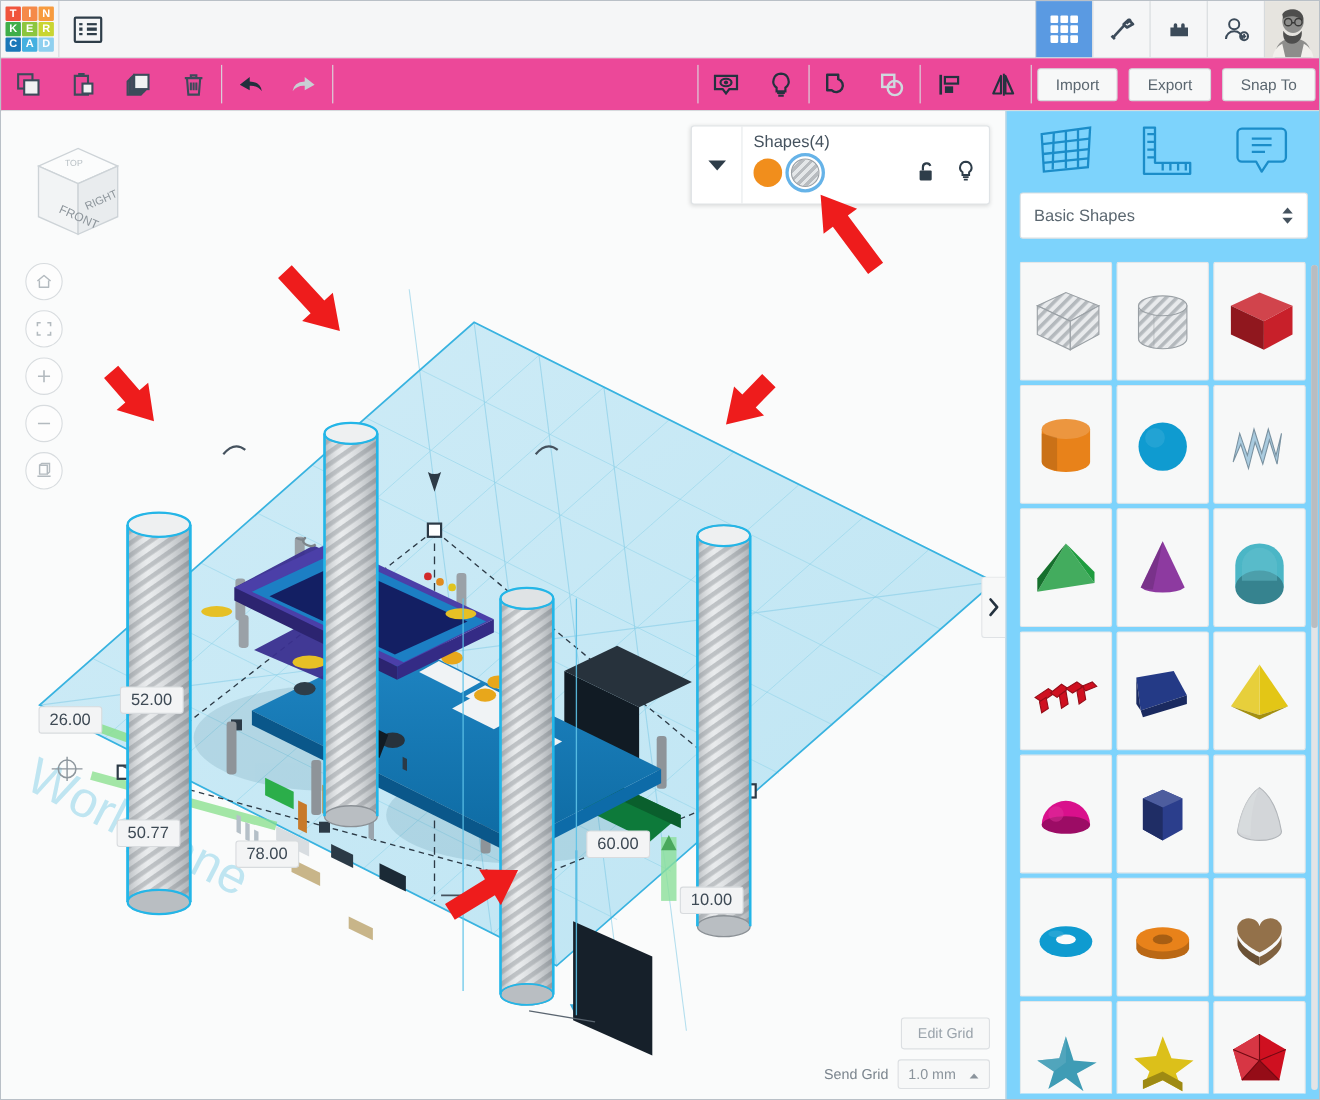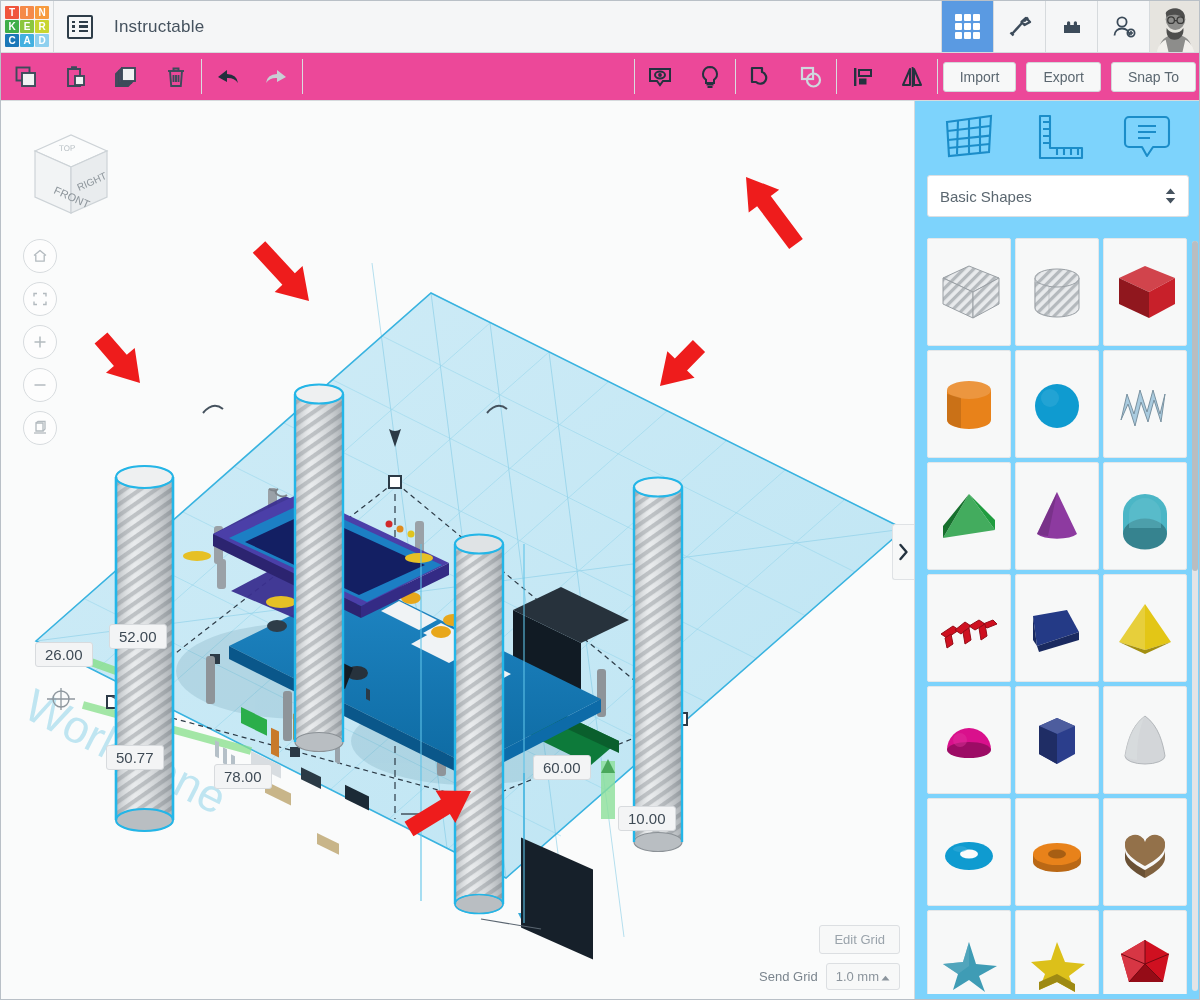--- a/index.html
+++ b/index.html
@@ -60,21 +60,21 @@
   .sp-right { position:absolute; right:12px; top:30px; display:flex; gap:18px; align-items:center; }
 
   
   .collapse-handle { position:absolute; right:0; top:423px; width:22px; height:56px; background:#f7f8f8; border:1px solid #dfe2e5; border-right:none; border-radius:3px 0 0 3px; display:flex; align-items:center; justify-content:center; cursor:pointer; z-index:6; }
 
   
   .grid-ctrls { position:absolute; right:14px; bottom:10px; text-align:right;margin-top:28px; }
   .editgrid { display:inline-block; border:1px solid #dcdfe2; background:#f7f8f8; color:#9aa3ab; font-size:13px; padding:6px 14px; border-radius:3px; cursor:pointer; }
   .snaprow { margin-top:9px; display:flex; align-items:center; justify-content:flex-end; gap:8px; }
   .snaplbl { font-size:13px; color:#7b858e; }
-  .snapsel { border:1px solid #dcdfe2; background:#f7f8f8; color:#8b949c; font-size:13px; padding:5px 9px; border-radius:3px; display:flex; align-items:center; gap:2px; cursor:pointer; }
+  .snapsel { border:1px solid #dcdfe2; background:#f7f8f8; color:#8b949c; font-size:13px; padding:5px 9px; border-radius:3px; display:flex; align-items:center; gap:12px; cursor:pointer; }
 
   
   .dim { position:absolute; background:#f3f4f5; border:1px solid #d8dbde; border-radius:3px; font-size:15px; color:#3e4a55; padding:3px 9px; white-space:nowrap; cursor:pointer; }
 
   
   .rpanel { position:absolute; left:913px; top:100px; width:287px; height:899px; background:#7dd3fc; border-left:1px solid #d6dadd; }
   .rp-tabs { display:flex; height:72px; align-items:center; justify-content:space-around; padding:0 10px; }
   .rp-tab { width:66px; height:56px; display:flex; align-items:center; justify-content:center; cursor:pointer; }
   .rp-select { margin:2px 12px 0 12px; height:42px; background:#fff; border:1px solid #dcdfe2; border-radius:3px; display:flex; align-items:center; padding:0 12px; font-size:15px; color:#5b6770; cursor:pointer; }
   .rp-select .stepper { margin-left:auto; display:flex; flex-direction:column; gap:2px; }
@@ -106,21 +106,20 @@
         </div>
     </div>
     <div class="tb-sep"></div>
     <div class="tb-doc-icon">
       <div class="doc-ico">
           <i></i>
           <i></i>
           <i></i>
         </div>
     </div>
-    <div class="proj-title">Instructable</div>
 
     <div class="tb-right">
       <div class="tb-icon-btn active">
         <div class="grid9">
             <b></b>
             <b></b>
             <b></b>
             <b></b>
             <b></b>
             <b></b>
@@ -576,20 +575,48 @@
       </div>
     </div>
 
     <div class="dim" style="left:34px;top:541px;">26.00</div>
     <div class="dim" style="left:108px;top:523px;">52.00</div>
     <div class="dim" style="left:105px;top:644px;">50.77</div>
     <div class="dim" style="left:213px;top:663px;">78.00</div>
     <div class="dim" style="left:532px;top:654px;">60.00</div>
     <div class="dim" style="left:617px;top:705px;">10.00</div>
 
+    <div class="shapes-panel">
+      <div class="sp-caret">
+        <svg width="20" height="14" viewBox="0 0 20 14">
+            <path d="M2 3 L18 3 L10 12 Z" fill="#2e3d49"></path>
+          </svg>
+      </div>
+      <div class="sp-body">
+        <div class="sp-title">Shapes(4)</div>
+        <div class="sp-swatches">
+          <div class="sw orange"></div>
+          <div class="sw hole"></div>
+        </div>
+        <div class="sp-right">
+          <span>
+            <svg width="17" height="20" viewBox="0 0 17 20">
+                <path d="M5 9V6a3.5 3.5 0 0 1 6.8-1.2" fill="none" stroke="#2e3d49" stroke-width="2"></path>
+                <rect x="2" y="9" width="11" height="9" rx="1" fill="#2e3d49"></rect>
+              </svg>
+          </span>
+          <span>
+            <svg width="18" height="21" viewBox="0 0 18 21">
+                <path d="M9 2a5.3 5.3 0 0 0-3 9.6V14h6v-2.4A5.3 5.3 0 0 0 9 2z" fill="none" stroke="#2e3d49" stroke-width="1.8"></path>
+                <path d="M6.4 16h5.2M7.2 18.3h3.6" stroke="#2e3d49" stroke-width="1.6"></path>
+              </svg>
+          </span>
+        </div>
+      </div>
+    </div>
 
     <div class="collapse-handle">
       <svg width="11" height="18" viewBox="0 0 11 18">
           <path d="M2.5 2 L8.5 9 L2.5 16" fill="none" stroke="#24323f" stroke-width="2.4" stroke-linecap="round" stroke-linejoin="round"></path>
         </svg>
     </div>
 
     <div class="grid-ctrls">
       <div class="editgrid">Edit Grid</div>
       <div class="snaprow">

